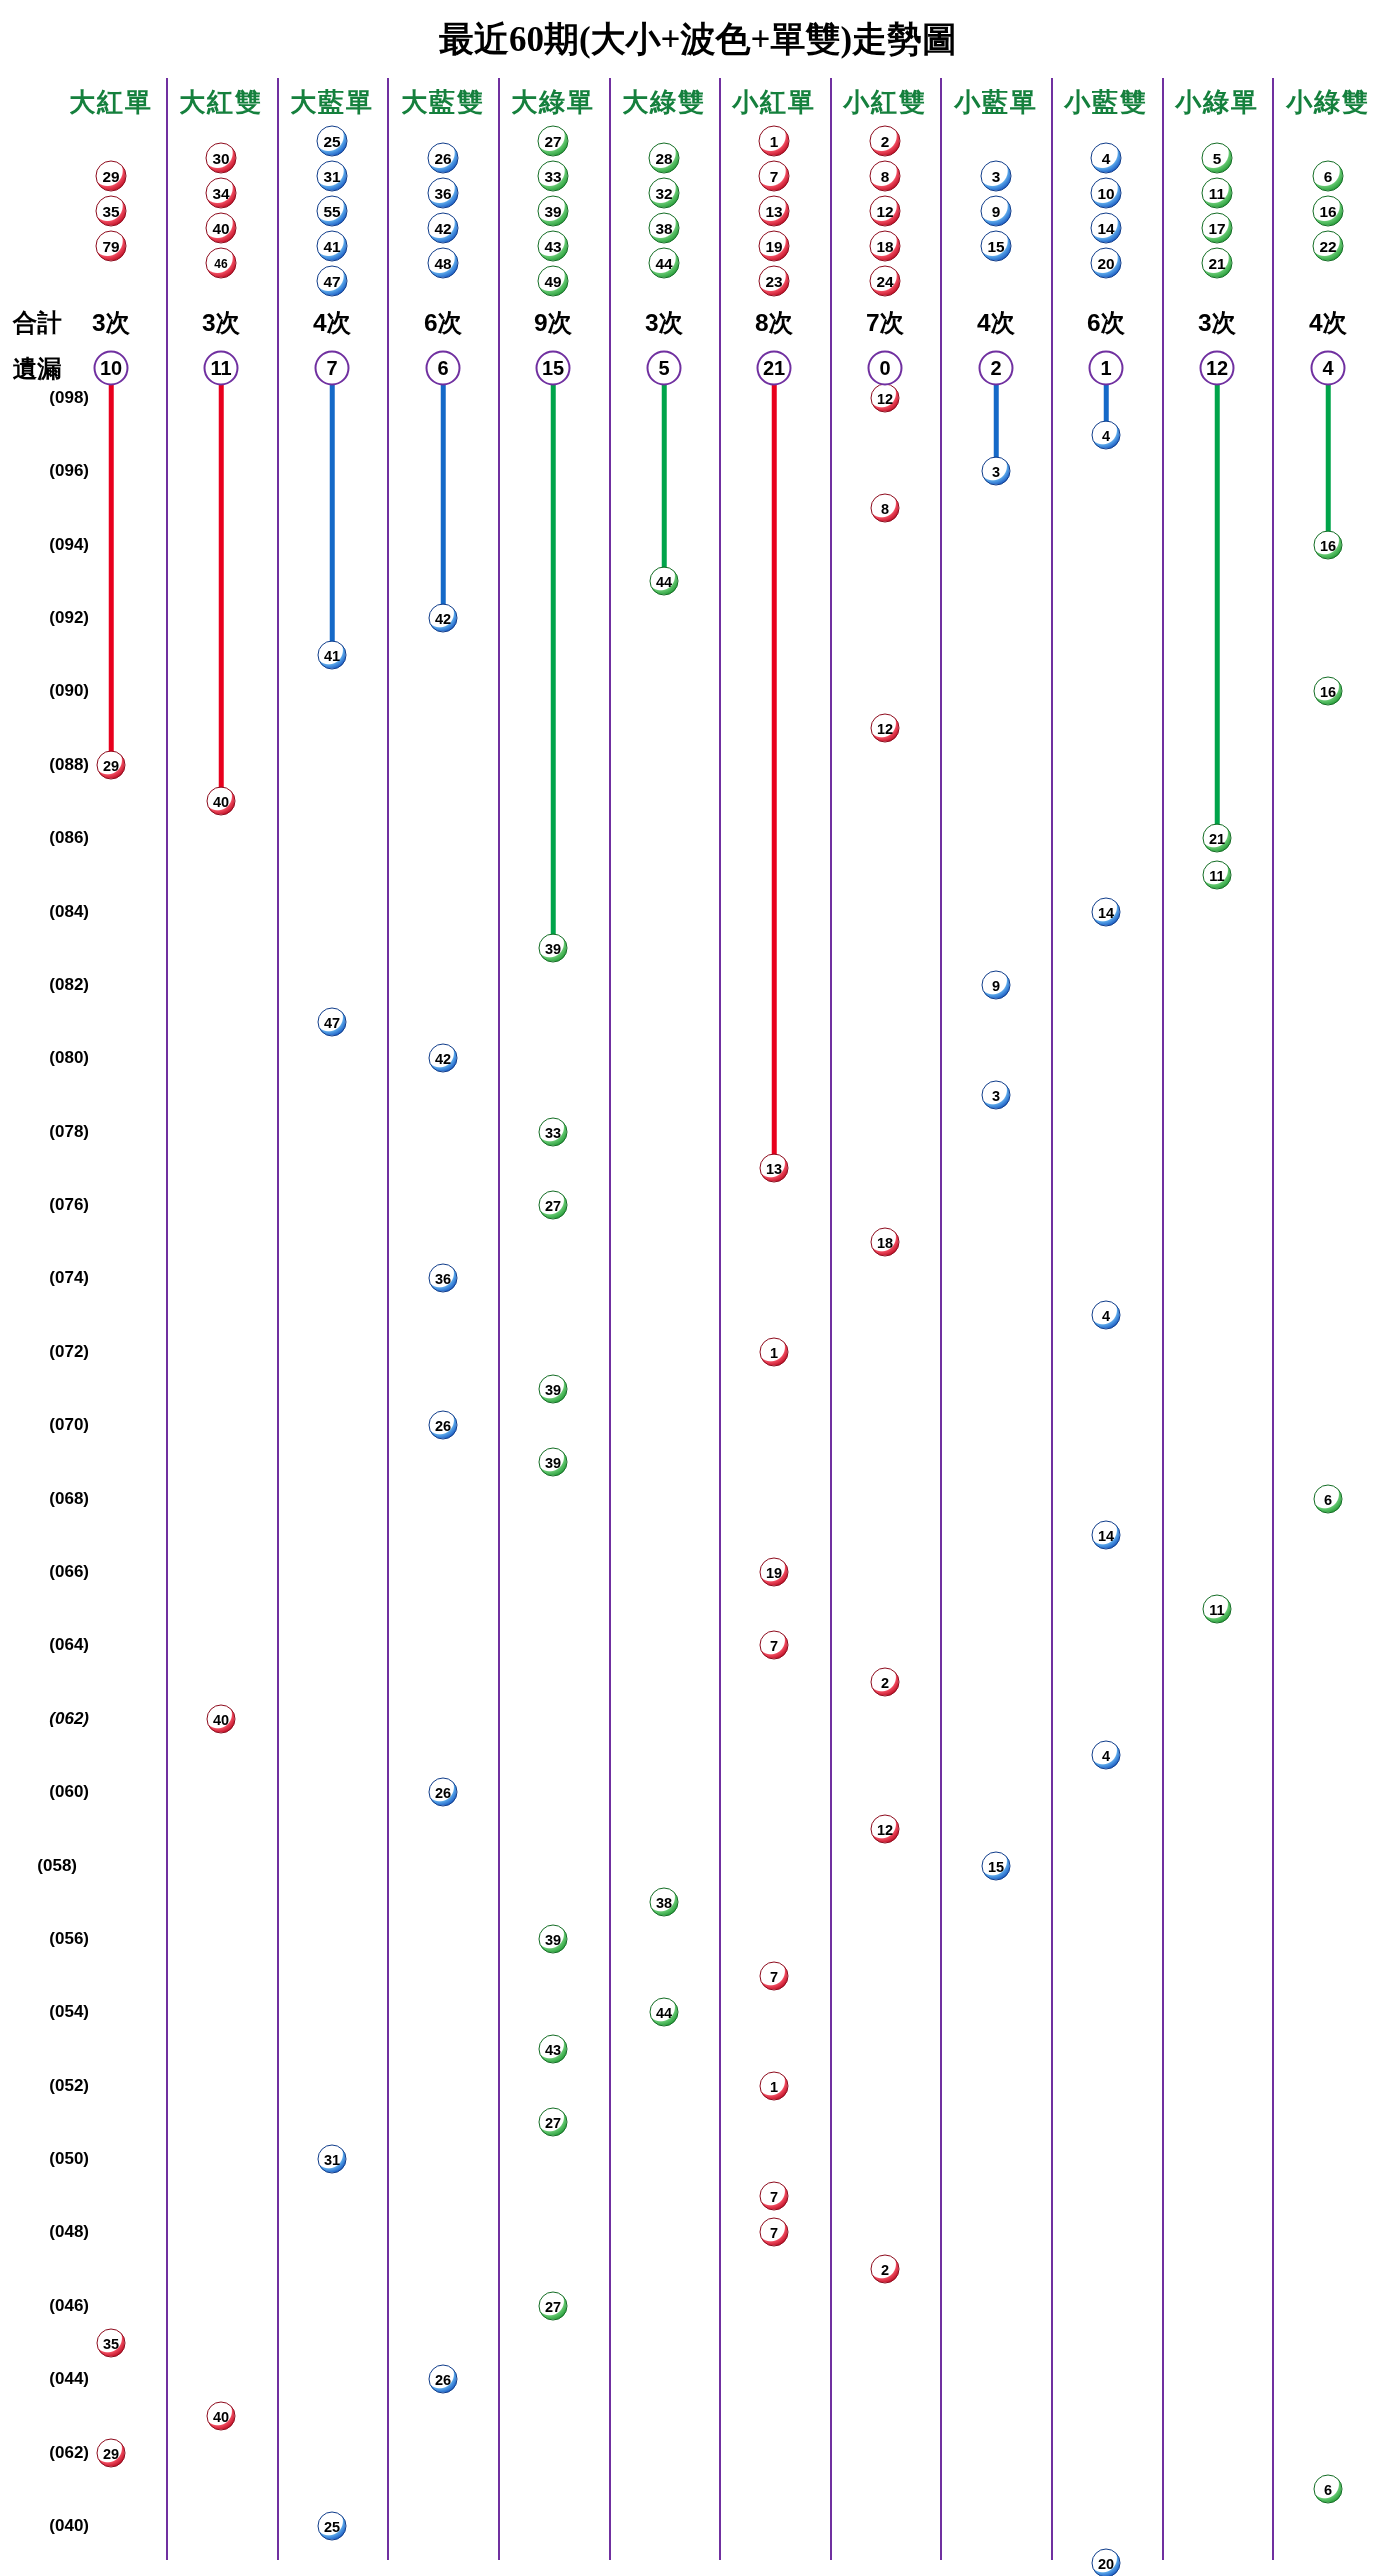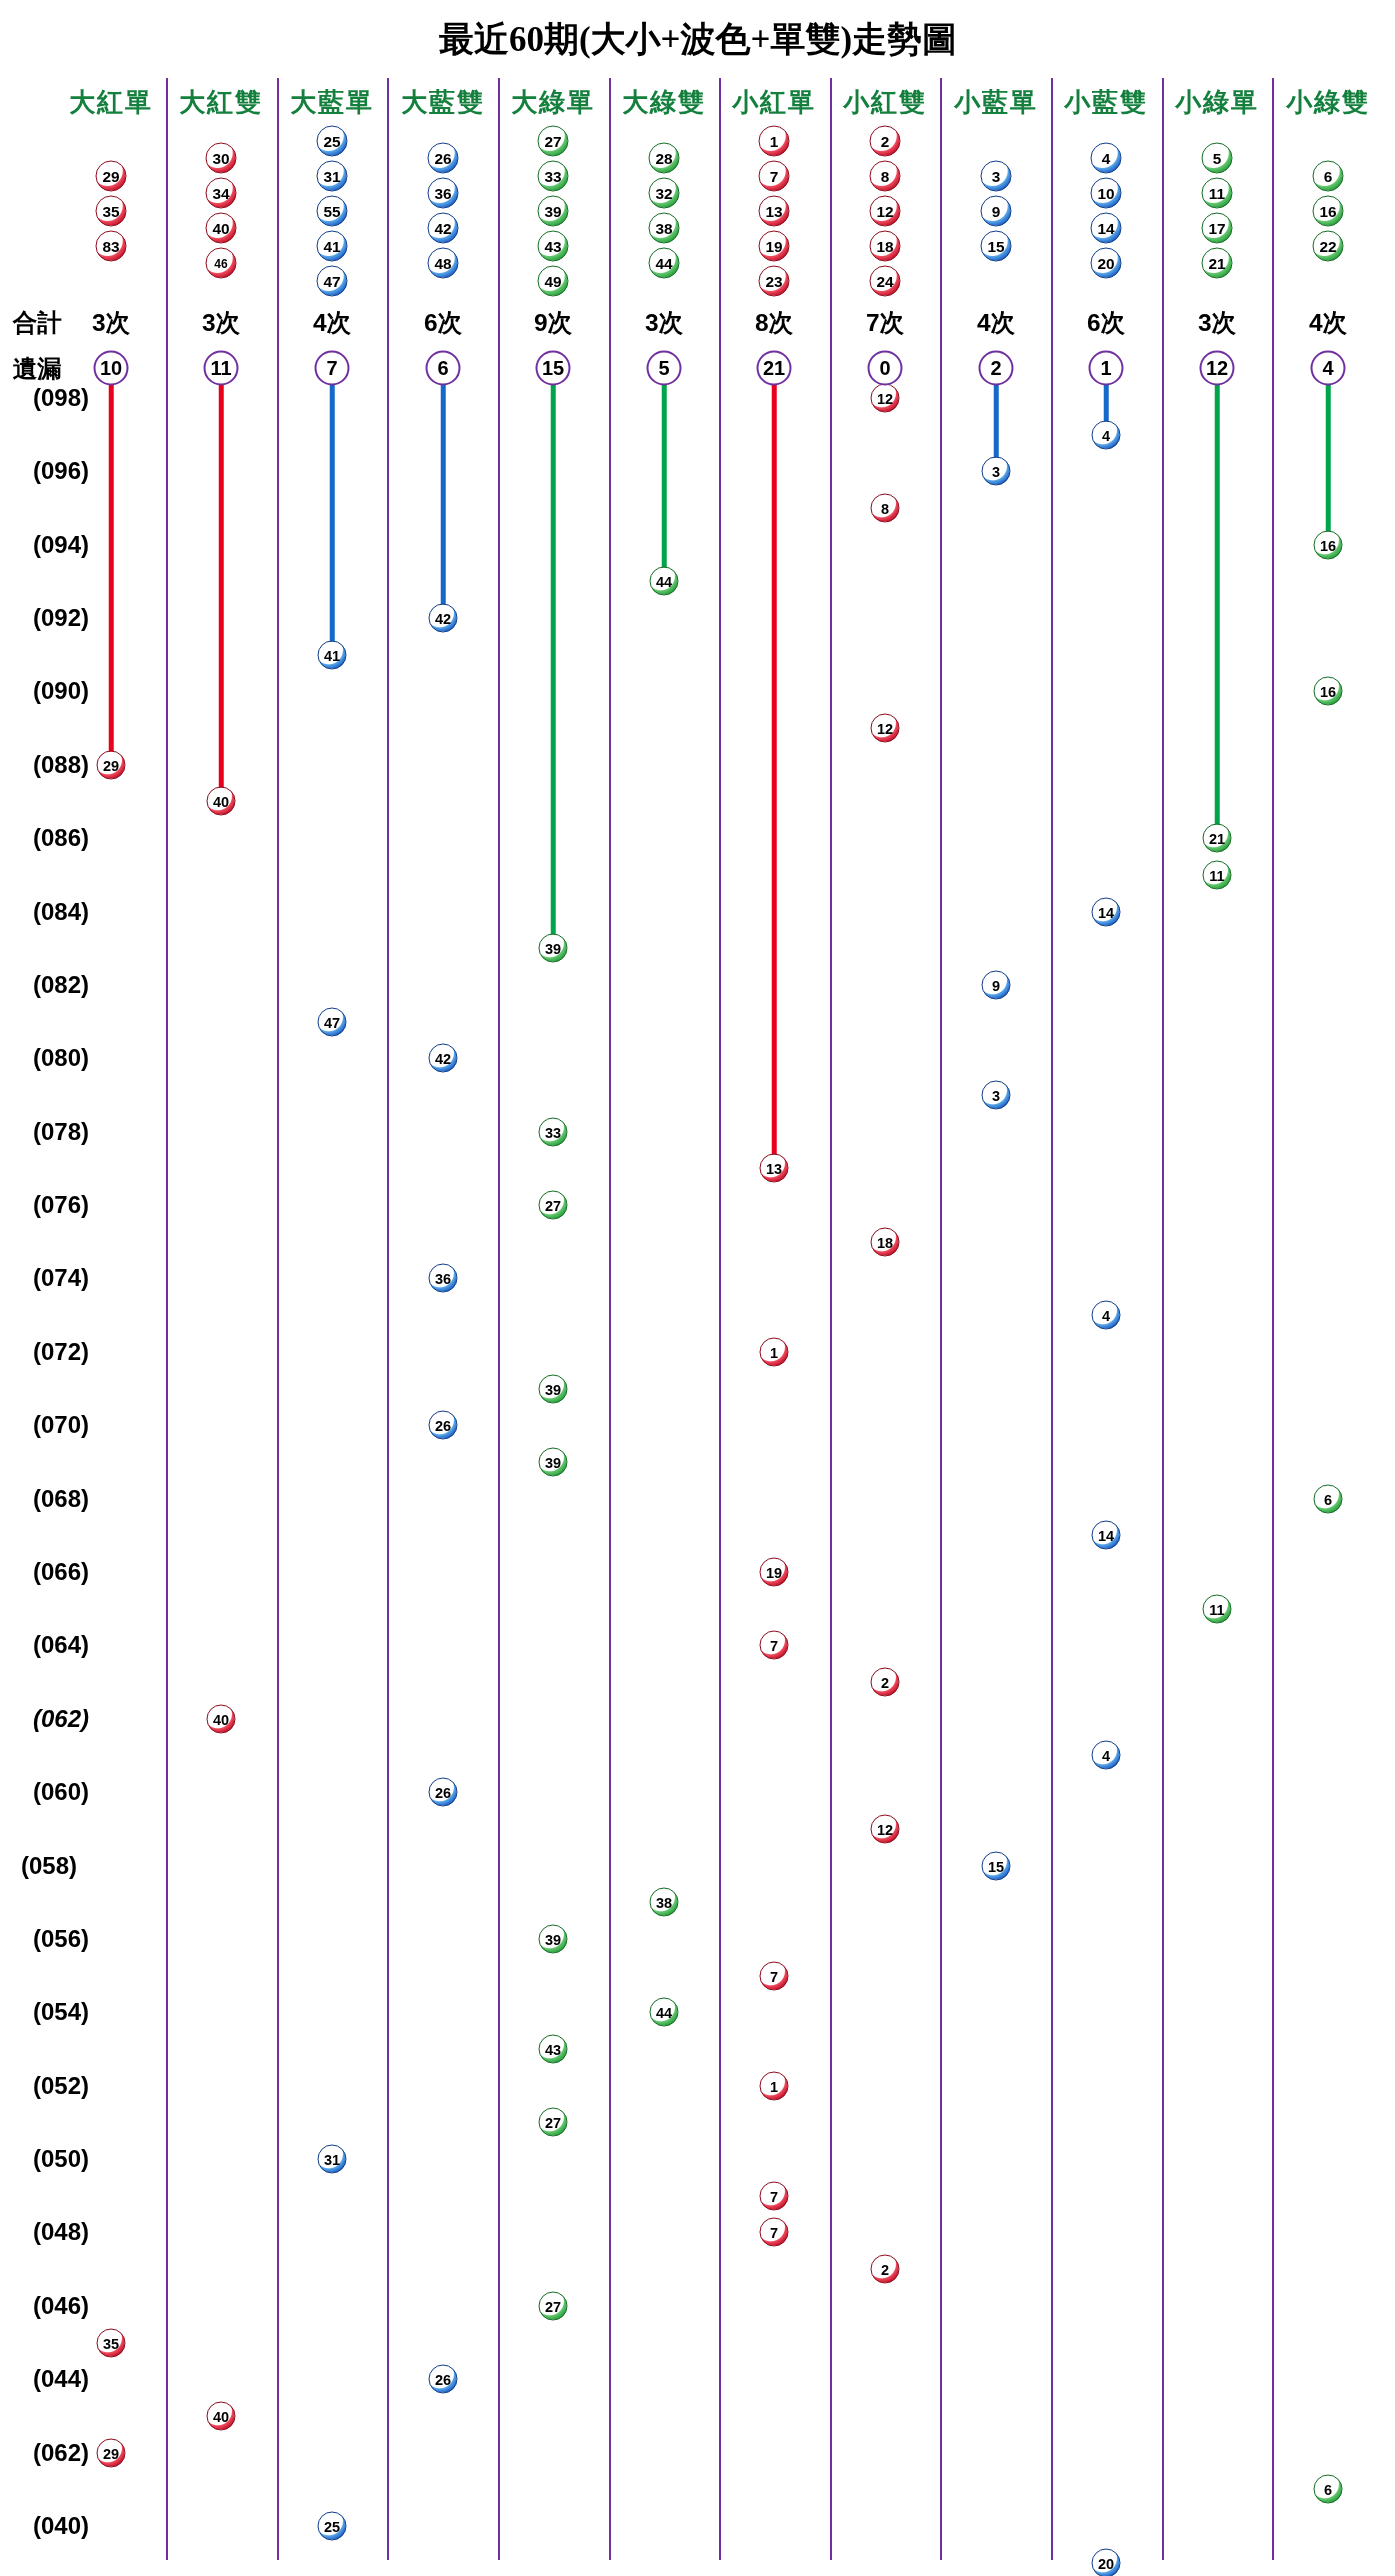--- a/index.html
+++ b/index.html
@@ -19,21 +19,21 @@
   .col-header{
     position:absolute;transform:translateX(-50%);
     font-size:26px;font-weight:bold;color:#15803d;letter-spacing:1.8px;white-space:nowrap;
   }
   .divider{position:absolute;width:1.8px;background:#7030a0;}
   .gutter-label{
     position:absolute;font-size:24.5px;font-weight:bold;color:#000;
     transform:translateY(-50%);white-space:nowrap;
   }
   .period-label{
-    position:absolute;font-size:24px;font-weight:bold;color:#000;
+    position:absolute;font-size:17px;font-weight:bold;color:#000;
     transform:translate(-100%,-50%);white-space:nowrap;
   }
   .total-label{
     position:absolute;transform:translate(-50%,-50%);
     font-size:24.5px;font-weight:bold;color:#000;white-space:nowrap;
   }
   .miss-circle{
     position:absolute;transform:translate(-50%,-50%);
     background:#fff;border:2.7px solid #7030a0;border-radius:50%;
     display:flex;align-items:center;justify-content:center;
@@ -84,21 +84,21 @@
       <div class="period-label" style="left: 89px; top: 2150px;">(050)</div>
       <div class="period-label" style="left: 89px; top: 2223px;">(048)</div>
       <div class="period-label" style="left: 89px; top: 2297px;">(046)</div>
       <div class="period-label" style="left: 89px; top: 2370px;">(044)</div>
       <div class="period-label" style="left: 89px; top: 2444px;">(062)</div>
       <div class="period-label" style="left: 89px; top: 2517px;">(040)</div>
       <div class="divider" style="left: 166px; top: 69px; height: 2482px; background: rgb(112, 48, 160);"></div>
       <div class="col-header" style="left: 111px; top: 76px;">大紅單</div>
       <div class="ball red" style="left: 111px; top: 167px; width: 31px; height: 31px; font-size: 15.4px;">29</div>
       <div class="ball red" style="left: 111px; top: 202px; width: 31px; height: 31px; font-size: 15.4px;">35</div>
-      <div class="ball red" style="left: 111px; top: 237px; width: 31px; height: 31px; font-size: 15.4px;">83</div>
+      <div class="ball red" style="left: 111px; top: 237px; width: 31px; height: 31px; font-size: 15.4px;">79</div>
       <div class="total-label" style="left: 111px; top: 313px;">3次</div>
       <div class="miss-circle" style="left: 111px; top: 359px; width: 35px; height: 35px; border-color: rgb(112, 48, 160);">10</div>
       <div class="drop-line" style="left: 111px; top: 374px; height: 381px; background: rgb(232, 0, 29);"></div>
       <div class="ball red" style="left: 111px; top: 756px; width: 29px; height: 29px; font-size: 14.5px;">29</div>
       <div class="ball red" style="left: 111px; top: 2334px; width: 29px; height: 29px; font-size: 14.5px;">35</div>
       <div class="ball red" style="left: 111px; top: 2444px; width: 29px; height: 29px; font-size: 14.5px;">29</div>
       <div class="divider" style="left: 277px; top: 69px; height: 2482px; background: rgb(112, 48, 160);"></div>
       <div class="col-header" style="left: 221px; top: 76px;">大紅雙</div>
       <div class="ball red" style="left: 221px; top: 149px; width: 31px; height: 31px; font-size: 15.4px;">30</div>
       <div class="ball red" style="left: 221px; top: 184px; width: 31px; height: 31px; font-size: 15.4px;">34</div>

